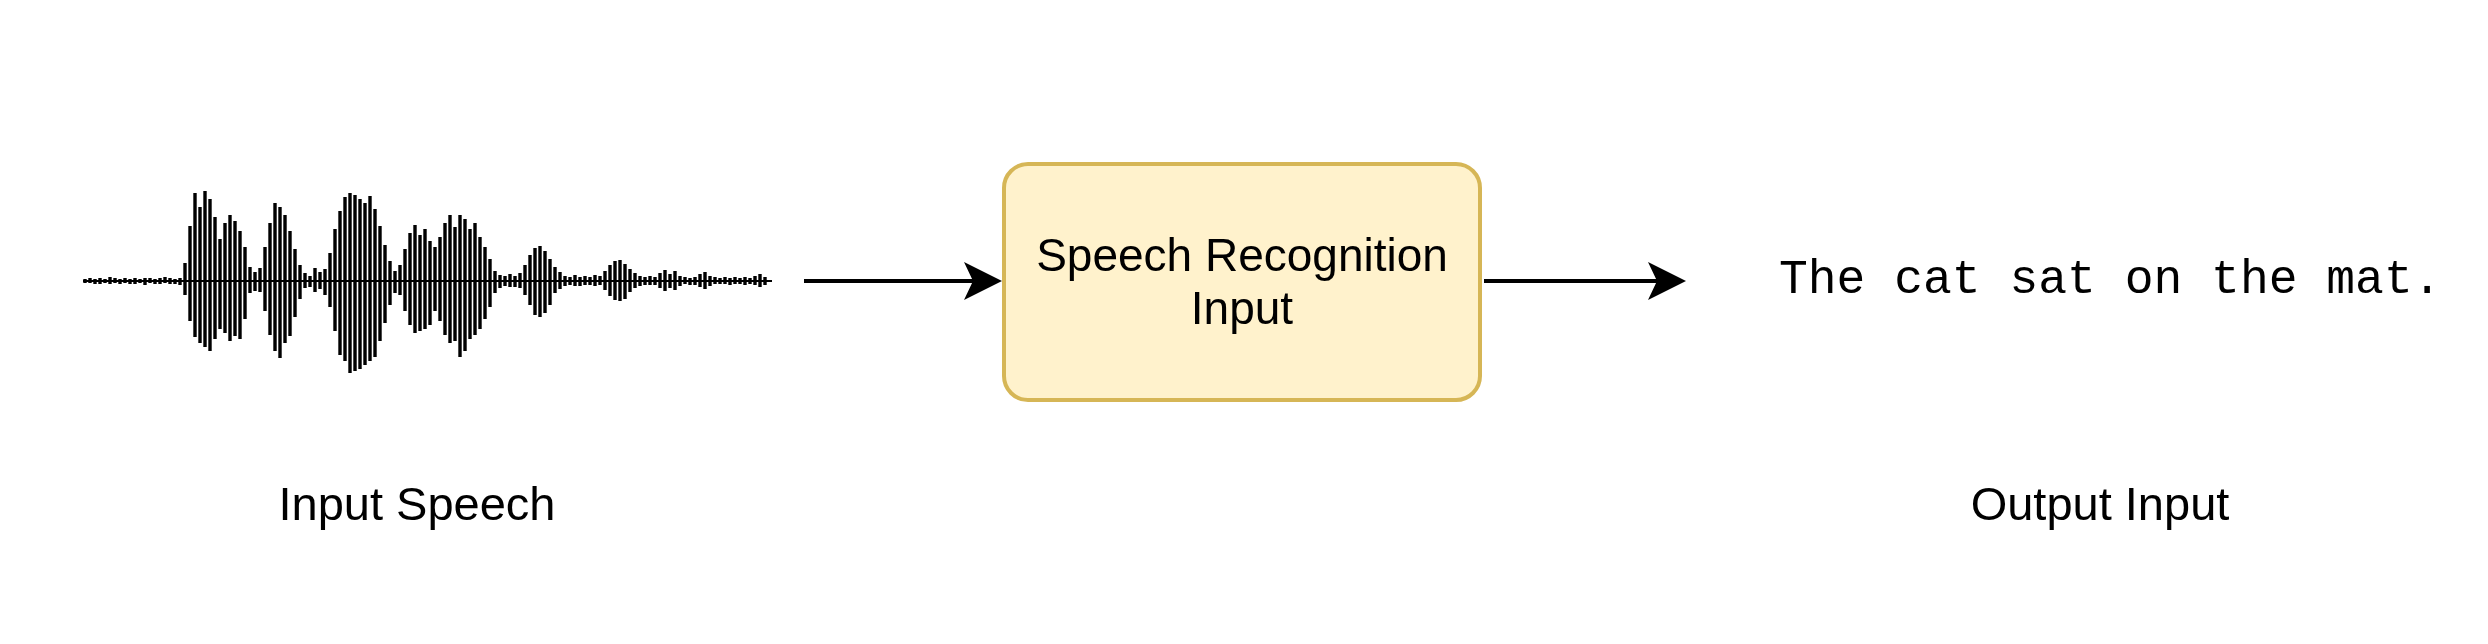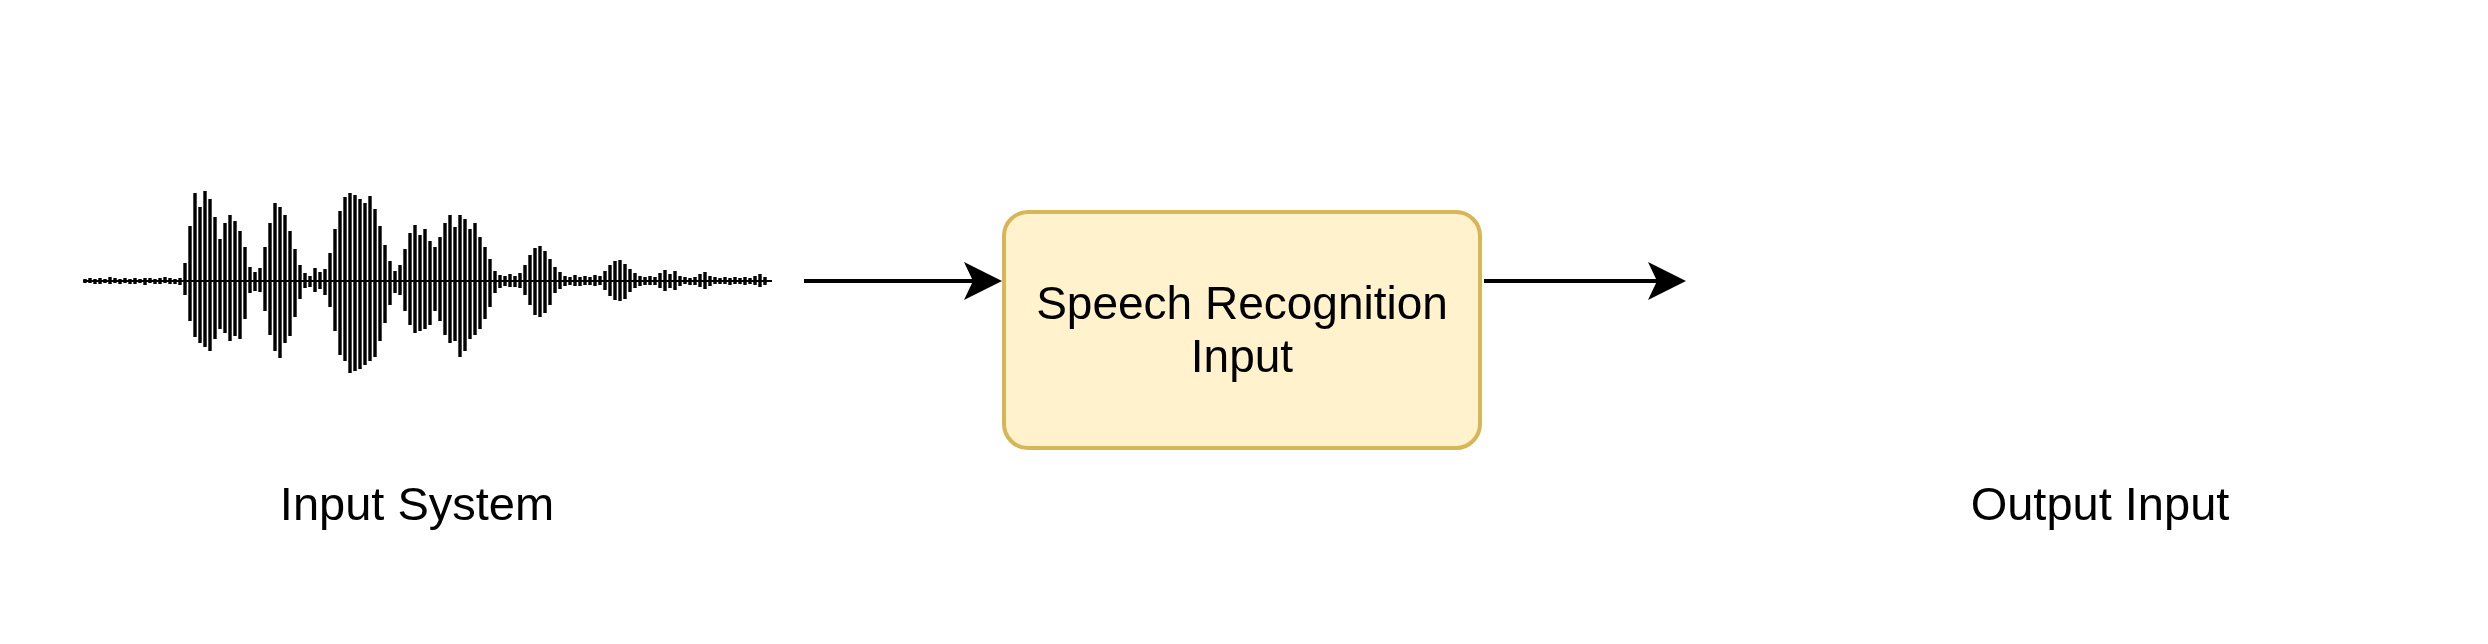--- a/index.html
+++ b/index.html
@@ -24,21 +24,20 @@
   .srbox{
     position:absolute;left:1002px;top:162px;width:480px;height:240px;
     box-sizing:border-box;
     background:var(--box-fill);
     border:4px solid var(--box-border);
     border-radius:26px;
     display:flex;flex-direction:column;align-items:center;justify-content:center;
     text-align:center;
     font-size:46px;line-height:1.15;
     color:var(--ink);
-    margin-top:48px;
   }
   .flabel{
     position:absolute;top:477px;width:500px;
     text-align:center;
     font-size:47px;line-height:54px;
     color:var(--ink);
     white-space:nowrap;
   }
   .flabel.input{left:167px;}
   .flabel.output{left:1850px;}
@@ -202,18 +201,19 @@
         <line x1="1484" y1="281" x2="1658" y2="281" stroke="#000000" stroke-width="4"></line>
         <polygon points="1686,281 1648,262 1657,281 1648,300" fill="#000000"></polygon>
       </g>
   </svg>
 
   <div class="srbox">
     <div>Speech Recognition</div>
     <div>Input</div>
   </div>
 
-  <div class="flabel input">Input System</div>
-
+  <div class="flabel input">Input Speech</div>
+
+  <div class="sentence">The cat sat on the mat.</div>
 
   <div class="flabel output">Output Input</div>
 
 </div>
 
 </body></html>

